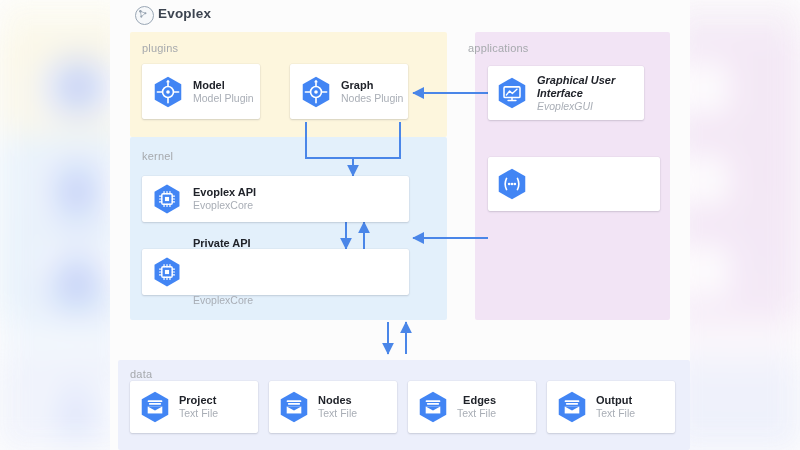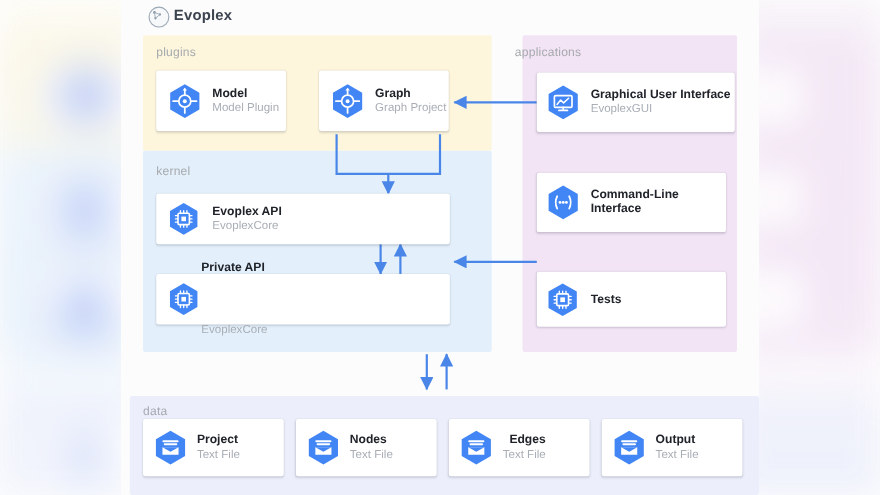--- a/index.html
+++ b/index.html
@@ -154,21 +154,21 @@
           <svg width="34" height="34" viewBox="0 0 40 40">
             <path d="M20 2 L35.6 11 L35.6 29 L20 38 L4.4 29 L4.4 11 Z" fill="#4285f4"></path>
             <circle cx="20" cy="20" r="6.4" fill="none" stroke="#ffffff" stroke-width="1.9"></circle>
             <circle cx="20" cy="20" r="2.1" fill="#ffffff"></circle>
             <path d="M20 7.5 L20 12.6 M20 27.4 L20 32.5 M7.5 20 L12.6 20 M27.4 20 L32.5 20" stroke="#ffffff" stroke-width="1.9" stroke-linecap="round"></path>
             <path d="M17.6 8.6 L20 5.6 L22.4 8.6 Z" fill="#ffffff"></path>
           </svg>
         </div>
         <div class="card-txt" style="margin-left:8px;">
           <div class="card-title">Graph</div>
-          <div class="card-sub">Graph Project</div>
+          <div class="card-sub">Nodes Plugin</div>
         </div>
       </div>
     </div>
 
     <div class="card" style="left:32px;top:176px;width:267px;height:46px;">
       <div class="card-inner">
         <div class="hexicon" style="margin-left:9px;">
           <svg width="32" height="32" viewBox="0 0 40 40">
             <path d="M20 2 L35.6 11 L35.6 29 L20 38 L4.4 29 L4.4 11 Z" fill="#4285f4"></path>
             <rect x="13.5" y="13.5" width="13" height="13" rx="1.6" fill="none" stroke="#ffffff" stroke-width="1.8"></rect>
@@ -192,28 +192,28 @@
           <svg width="32" height="32" viewBox="0 0 40 40">
             <path d="M20 2 L35.6 11 L35.6 29 L20 38 L4.4 29 L4.4 11 Z" fill="#4285f4"></path>
             <rect x="13.5" y="13.5" width="13" height="13" rx="1.6" fill="none" stroke="#ffffff" stroke-width="1.8"></rect>
             <rect x="17.4" y="17.4" width="5.2" height="5.2" fill="#ffffff"></rect>
             <path d="M16.3 13.5 L16.3 10.6 M20 13.5 L20 10.6 M23.7 13.5 L23.7 10.6
                      M16.3 26.5 L16.3 29.4 M20 26.5 L20 29.4 M23.7 26.5 L23.7 29.4
                      M13.5 16.3 L10.6 16.3 M13.5 20 L10.6 20 M13.5 23.7 L10.6 23.7
                      M26.5 16.3 L29.4 16.3 M26.5 20 L29.4 20 M26.5 23.7 L29.4 23.7" stroke="#ffffff" stroke-width="1.5" stroke-linecap="round"></path>
           </svg>
         </div>
-        <div class="card-txt" style="gap:44px;">
+        <div class="card-txt" style="margin-left:10px;gap:44px;">
           <div class="card-title">Private API</div>
           <div class="card-sub">EvoplexCore</div>
         </div>
       </div>
     </div>
 
-    <div class="card" style="left:378px;top:66px;width:180px;height:54px;">
+    <div class="card" style="left:378px;top:66px;width:156px;height:54px;font-style:italic;">
       <div class="card-inner">
         <div class="hexicon" style="margin-left:7px;">
           <svg width="34" height="34" viewBox="0 0 40 40">
             <path d="M20 2 L35.6 11 L35.6 29 L20 38 L4.4 29 L4.4 11 Z" fill="#4285f4"></path>
             <rect x="10.6" y="12.8" width="18.8" height="12.6" rx="1.3" fill="none" stroke="#ffffff" stroke-width="1.8"></rect>
             <path d="M13.4 22.3 L17.2 17.6 L20.4 20.6 L25.8 15.6" stroke="#ffffff" stroke-width="1.6" fill="none" stroke-linejoin="round" stroke-linecap="round"></path>
             <path d="M20 25.4 L20 28.4 M15.4 28.7 L24.6 28.7" stroke="#ffffff" stroke-width="1.8" stroke-linecap="round"></path>
           </svg>
         </div>
         <div class="card-txt" style="margin-left:8px;">
@@ -229,44 +229,24 @@
           <svg width="34" height="34" viewBox="0 0 40 40">
             <path d="M20 2 L35.6 11 L35.6 29 L20 38 L4.4 29 L4.4 11 Z" fill="#4285f4"></path>
             <path d="M13.6 13.4 Q10.3 20 13.6 26.6" stroke="#ffffff" stroke-width="1.9" fill="none" stroke-linecap="round"></path>
             <path d="M26.4 13.4 Q29.7 20 26.4 26.6" stroke="#ffffff" stroke-width="1.9" fill="none" stroke-linecap="round"></path>
             <circle cx="16.6" cy="20" r="1.55" fill="#ffffff"></circle>
             <circle cx="20" cy="20" r="1.55" fill="#ffffff"></circle>
             <circle cx="23.4" cy="20" r="1.55" fill="#ffffff"></circle>
           </svg>
         </div>
         <div class="card-txt" style="margin-left:8px;">
-          <div class="card-title">Command-Line Interface</div>
-        </div>
-      </div>
-    </div>
-
-    <div class="card stacked" style="left:378px;top:247px;width:172px;height:50px;">
-      <div class="card-inner">
-        <div class="hexicon" style="margin-left:7px;">
-          <svg width="33" height="33" viewBox="0 0 40 40">
-            <path d="M20 2 L35.6 11 L35.6 29 L20 38 L4.4 29 L4.4 11 Z" fill="#4285f4"></path>
-            <rect x="13.5" y="13.5" width="13" height="13" rx="1.6" fill="none" stroke="#ffffff" stroke-width="1.8"></rect>
-            <rect x="17.4" y="17.4" width="5.2" height="5.2" fill="#ffffff"></rect>
-            <path d="M16.3 13.5 L16.3 10.6 M20 13.5 L20 10.6 M23.7 13.5 L23.7 10.6
-                     M16.3 26.5 L16.3 29.4 M20 26.5 L20 29.4 M23.7 26.5 L23.7 29.4
-                     M13.5 16.3 L10.6 16.3 M13.5 20 L10.6 20 M13.5 23.7 L10.6 23.7
-                     M26.5 16.3 L29.4 16.3 M26.5 20 L29.4 20 M26.5 23.7 L29.4 23.7" stroke="#ffffff" stroke-width="1.5" stroke-linecap="round"></path>
-          </svg>
-        </div>
-        <div class="card-txt" style="margin-left:9px;">
-          <div class="card-title">Tests</div>
-          <div class="card-sub"></div>
-        </div>
-      </div>
-    </div>
+        </div>
+      </div>
+    </div>
+
 
     <div class="card" style="left:20px;top:381px;width:128px;height:52px;">
       <div class="card-inner">
         <div class="hexicon" style="margin-left:8px;">
           <svg width="34" height="34" viewBox="0 0 40 40">
             <path d="M20 2 L35.6 11 L35.6 29 L20 38 L4.4 29 L4.4 11 Z" fill="#4285f4"></path>
             <path d="M12.4 13.2 L27.6 13.2 M13.8 16.3 L26.2 16.3" stroke="#ffffff" stroke-width="2.1" stroke-linecap="round"></path>
             <path d="M11.4 19.4 L28.6 19.4 L28.6 27.6 L11.4 27.6 Z" fill="#ffffff"></path>
             <path d="M11.4 19.4 L20 24.2 L28.6 19.4" fill="#4285f4"></path>
           </svg>

